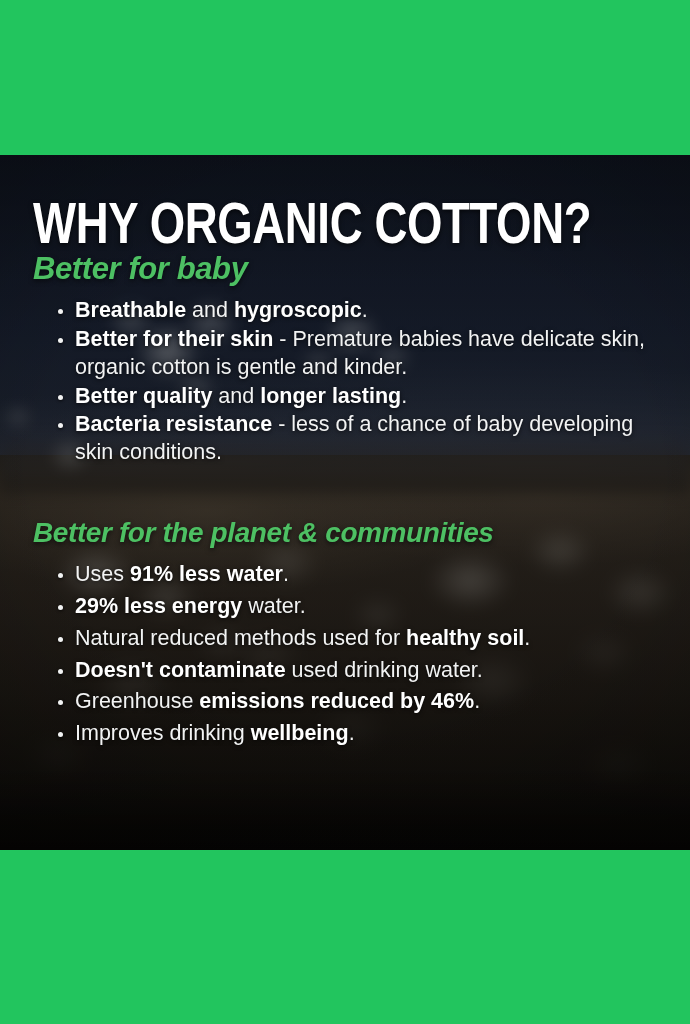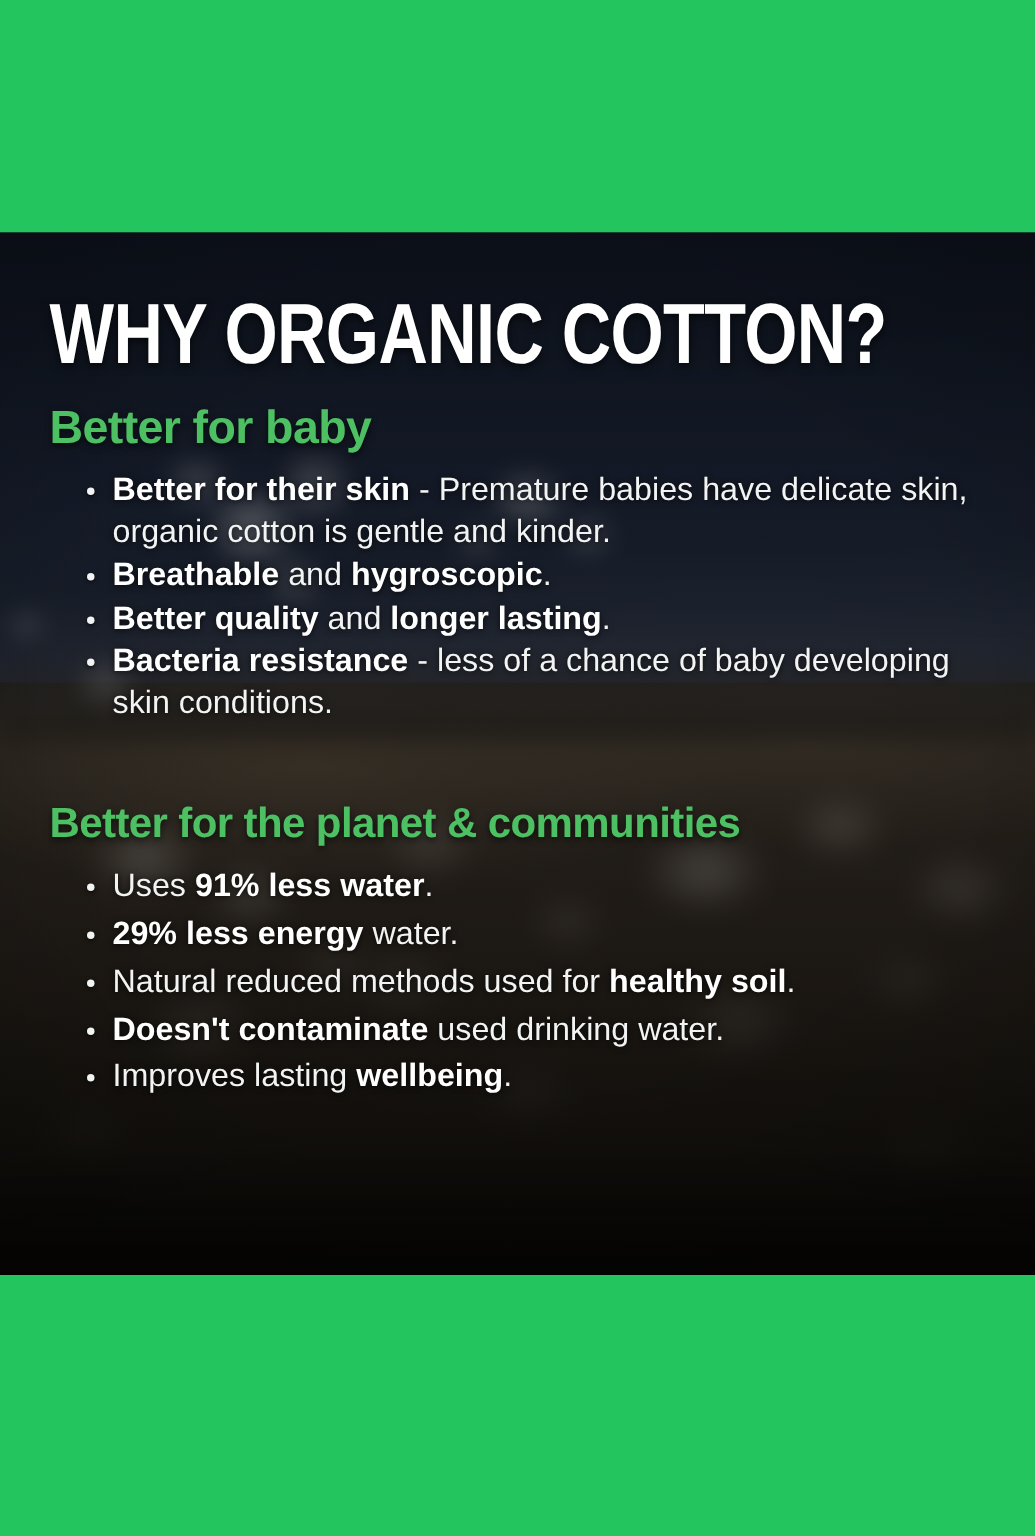--- a/index.html
+++ b/index.html
@@ -187,28 +187,29 @@
     transform: scaleX(.80);
     transform-origin: left center;
     white-space: nowrap;
     text-shadow: 0 2px 6px rgba(0,0,0,.65);
   }
 
   .section { margin-top: 0; }
   #section-planet { margin-top: 50px; }
 
   .section-heading {
-    margin: 16px 0 8px 0;
+    margin: 0 0 8px 0;
     color: #4dc063;
     font-family: "Liberation Sans", sans-serif;
     font-weight: 700;
     font-size: 31px;
     line-height: 1.12;
     letter-spacing: -.4px;
     text-shadow: 0 2px 5px rgba(0,0,0,.6);
+    font-style: italic;
   }
   #heading-planet { font-size: 28px; }
 
   ul.bullets {
     margin: 0;
     padding: 0 0 0 24px;
     list-style: none;
     color: #f2f3f3;
     font-size: 21.5px;
     line-height: 1.30;
@@ -255,33 +256,34 @@
       <div class="bg-vignette"></div>
     </div>
 
     <div class="content">
 
       <h1 class="title">WHY ORGANIC COTTON?</h1>
 
       <section class="section" id="section-baby">
         <h2 class="section-heading" id="heading-baby" style="color: rgb(77, 192, 99);">Better for baby</h2>
         <ul class="bullets" id="list-baby" style="color: rgb(242, 243, 243);">
+            <li><b>Breathable</b><span> and </span><b>hygroscopic</b><span>.</span></li>
             <li><b>Better for their skin</b><span> - Premature babies have delicate skin, organic cotton is gentle and kinder.</span></li>
-            <li><b>Breathable</b><span> and </span><b>hygroscopic</b><span>.</span></li>
             <li><b>Better quality</b><span> and </span><b>longer lasting</b><span>.</span></li>
             <li><b>Bacteria resistance</b><span> - less of a chance of baby developing skin conditions.</span></li>
           </ul>
       </section>
 
       <section class="section" id="section-planet">
         <h2 class="section-heading" id="heading-planet" style="color: rgb(77, 192, 99);">Better for the planet &amp; communities</h2>
         <ul class="bullets" id="list-planet" style="color: rgb(242, 243, 243);">
             <li><span>Uses </span><b>91% less water</b><span>.</span></li>
             <li><b>29% less energy</b><span> water.</span></li>
             <li><span>Natural reduced methods used for </span><b>healthy soil</b><span>.</span></li>
             <li><b>Doesn't contaminate</b><span> used drinking water.</span></li>
-            <li><span>Improves lasting </span><b>wellbeing</b><span>.</span></li>
+            <li><span>Greenhouse </span><b>emissions reduced by 46%</b><span>.</span></li>
+            <li><span>Improves drinking </span><b>wellbeing</b><span>.</span></li>
           </ul>
       </section>
 
     </div>
   </div>
 </div>
 
 </body></html>

